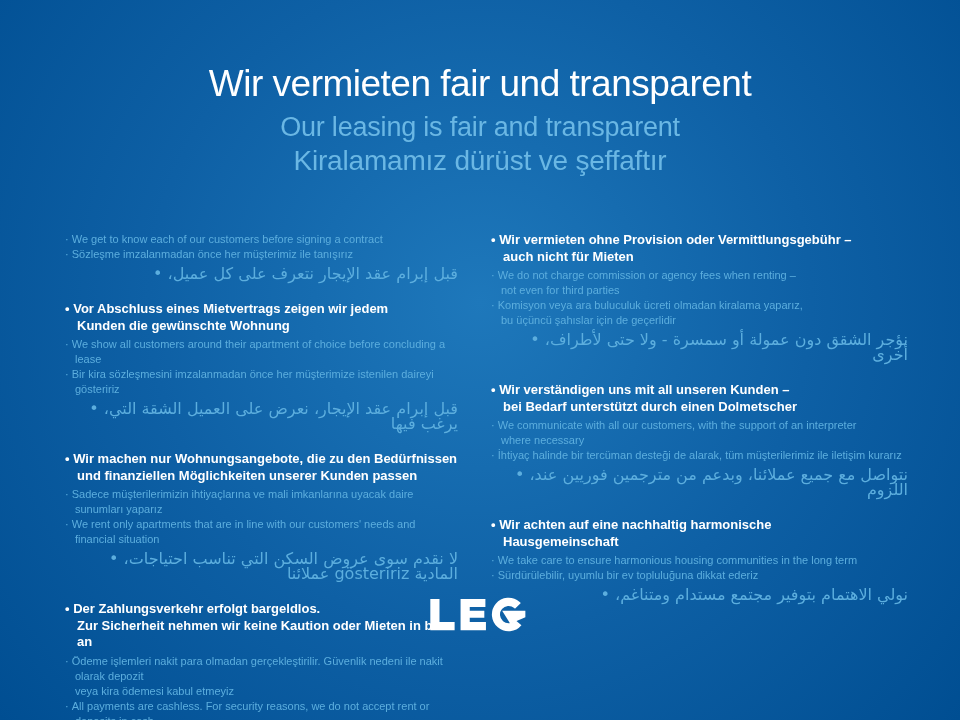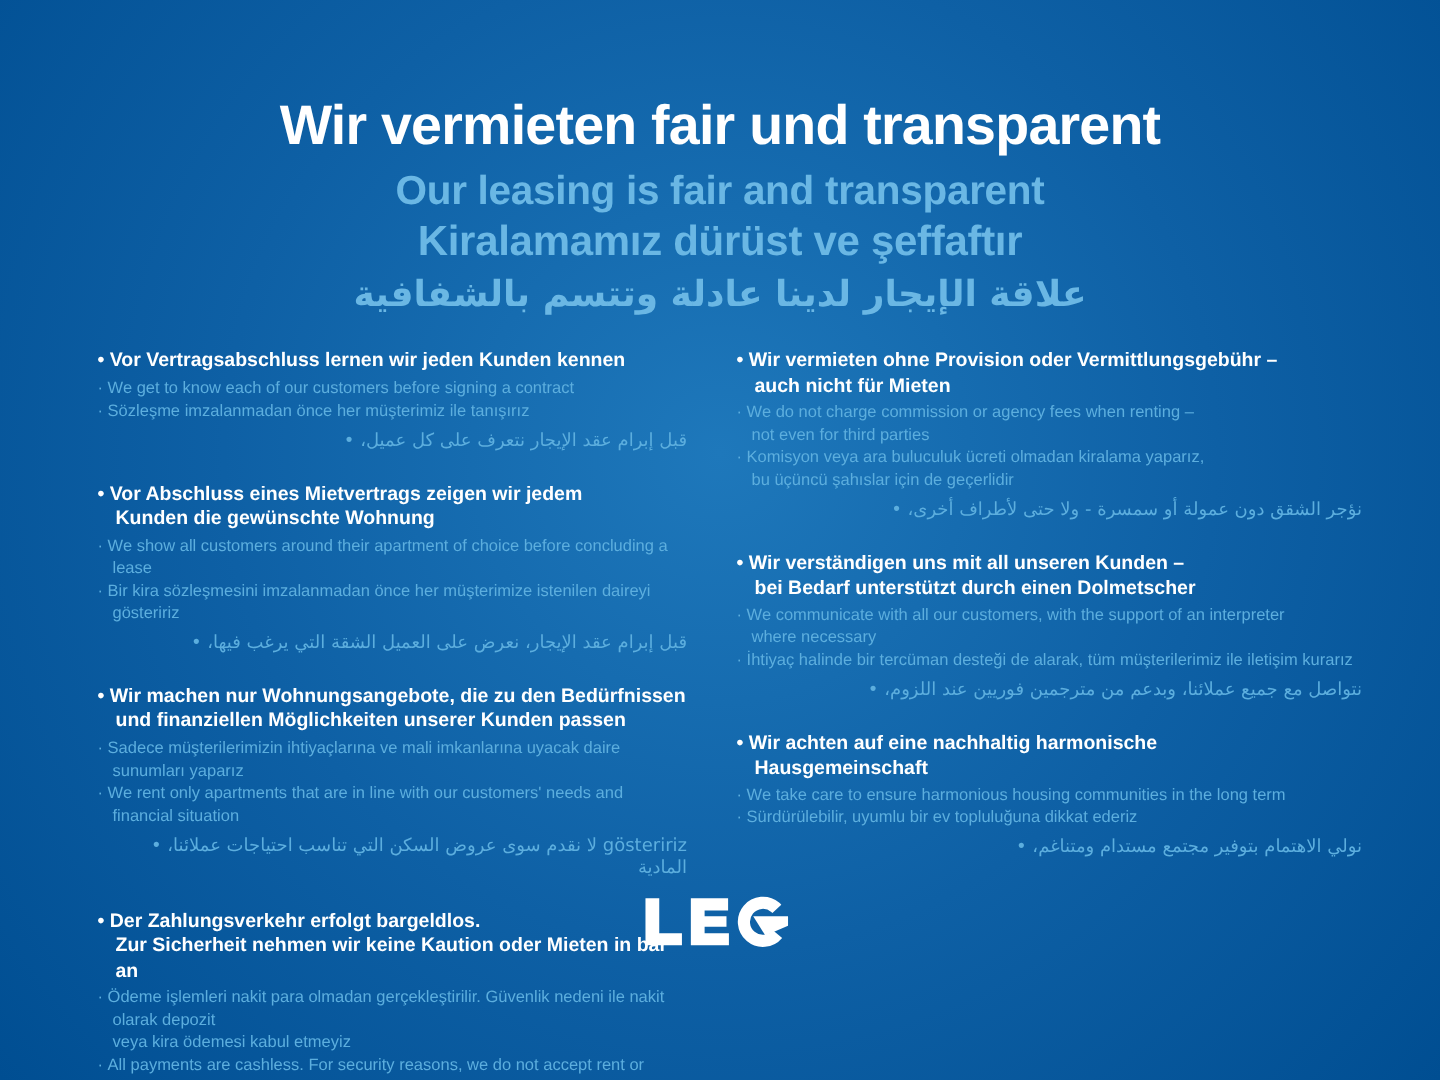--- a/index.html
+++ b/index.html
@@ -6,24 +6,24 @@
   body {
     width: 960px; height: 720px; overflow: hidden; position: relative;
     font-family: "Liberation Sans", sans-serif;
     background: radial-gradient(circle at 50% 42%, #1e78bb 0%, #0e60a5 52%, #004e92 100%);
   }
   .poster { position: absolute; inset: 0; }
 
   
   .header { position: absolute; top: 62px; left: 0; width: 960px; text-align: center; }
   .title-de {
-    color: #ffffff; font-size: 37px; font-weight: 700; letter-spacing: -0.5px;
+    color: #ffffff; font-size: 37px; font-weight: 400; letter-spacing: -0.5px;
     line-height: 44px;
   }
-  .sub { color: #6ab7e4; font-weight: 700; letter-spacing: -0.2px; }
+  .sub { color: #6ab7e4; font-weight: 400; letter-spacing: -0.2px; }
   .sub-en { font-size: 27px; line-height: 34px; margin-top: 4px; }
   .sub-tr { font-size: 28px; line-height: 33px; }
   .sub-ar { font-size: 24px; line-height: 32px; margin-top: 3px; font-family: "DejaVu Sans", sans-serif; }
 
   
   .columns {
     position: absolute; top: 232px; left: 65px; width: 843px;
     display: flex; gap: 33px;
   }
   .col { flex: 1; }
@@ -36,21 +36,21 @@
     color: #ffffff; font-size: 13px; line-height: 16.5px; font-weight: 700;
     padding-left: 12px; text-indent: -12px; margin-bottom: 3px;
   }
   .de::before { content: "\2022\00a0"; }
   .xl {
     color: #5caede; font-size: 11px; line-height: 15px;
     padding-left: 10px; text-indent: -10px;
   }
   .xl::before { content: "\00b7\00a0"; color: #5caede; }
   .ar {
-    color: #5caede; font-size: 12px; line-height: 15px;
+    color: #5caede; font-size: 16px; line-height: 15px;
     text-align: right; direction: ltr; margin-top: 4px;
     font-family: "DejaVu Sans", sans-serif;
   }
   .ar::before { content: "\2022\00a0\060c"; }
 
   
   .logo {
     position: absolute; top: 594px; left: 0; width: 960px;
     display: flex; justify-content: center;
   }
@@ -62,28 +62,26 @@
 </style>
 </head>
 <body>
 
 <div class="poster">
 
   <div class="header">
     <div class="title-de">Wir vermieten fair und transparent</div>
     <div class="sub sub-en">Our leasing is fair and transparent</div>
     <div class="sub sub-tr">Kiralamamız dürüst ve şeffaftır</div>
-    <div class="sub sub-ar">علاقة الإيجار لدينا عادلة وتتسم بالشفافية</div>
   </div>
 
   <div class="columns">
 
     <div class="col col-left">
       <div class="group">
-        <div class="de ln">Vor Vertragsabschluss lernen wir jeden Kunden kennen</div>
         <div class="xl ln">We get to know each of our customers before signing a contract</div>
         <div class="xl ln">Sözleşme imzalanmadan önce her müşterimiz ile tanışırız</div>
         <div class="ar">قبل إبرام عقد الإيجار نتعرف على كل عميل</div>
       </div>
       <div class="group">
         <div class="de ln">Vor Abschluss eines Mietvertrags zeigen wir jedem
 Kunden die gewünschte Wohnung</div>
         <div class="xl ln">We show all customers around their apartment of choice before concluding a lease</div>
         <div class="xl ln">Bir kira sözleşmesini imzalanmadan önce her müşterimize istenilen daireyi gösteririz</div>
         <div class="ar">قبل إبرام عقد الإيجار، نعرض على العميل الشقة التي يرغب فيها</div>

